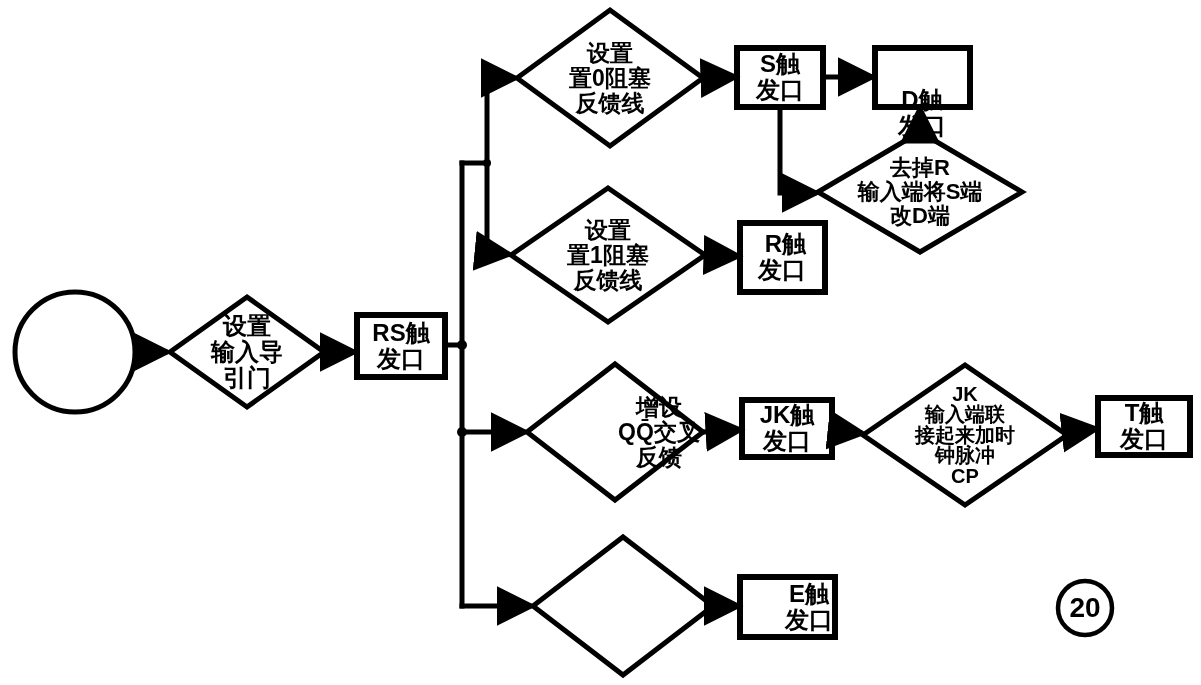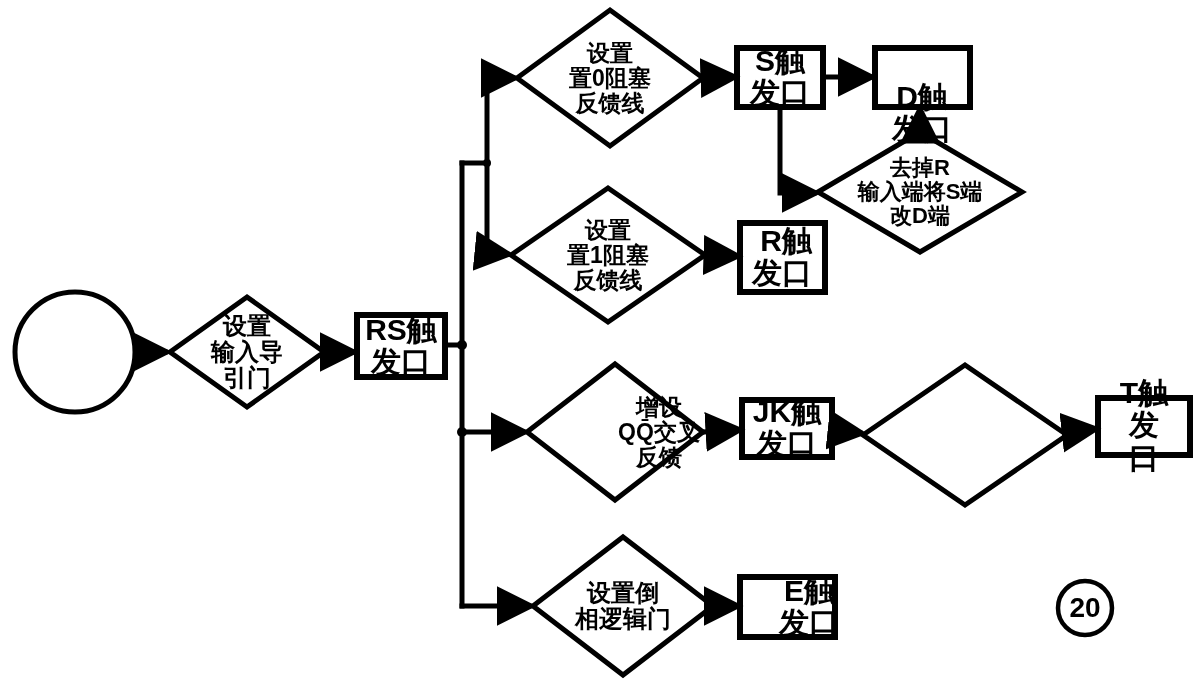--- a/index.html
+++ b/index.html
@@ -23,21 +23,21 @@
   .node-label {
     position: absolute;
     transform: translate(-50%, -50%);
     white-space: pre-line;
     text-align: center;
     color: #000000;
     font-weight: bold;
     line-height: 1.08;
     letter-spacing: 0px;
   }
-  .fs26 { font-size: 30px; }
+  .fs26 { font-size: 24px; }
   .fs24 { font-size: 24px; }
   .fs23 { font-size: 23px; }
   .fs22 { font-size: 22px; }
   .fs20 { font-size: 20px; line-height: 1.02; }
   .fs28 { font-size: 28px; }
 </style>
 </head>
 <body>
 
 <div id="canvas">
@@ -129,22 +129,25 @@
 置1阻塞
 反馈线</div>
   <div class="node-label fs26" style="left:782px; top:257px;text-align:right;">R触
 发口</div>
 
   <div class="node-label fs23" style="left:615px; top:432px;margin-left:44px;">增设
 QQ̄交叉
 反馈</div>
   <div class="node-label fs26" style="left:787px; top:428px;">JK触
 发口</div>
+  <div class="node-label fs20" style="left:965px; top:435px;">JK
+输入端联
+接起来加时
+钟脉冲
+CP</div>
   <div class="node-label fs26" style="left:1144px;top:426px;">T触
 发口</div>
 
-  <div class="node-label fs24" style="left:623px; top:606px;">设置倒
-相逻辑门</div>
   <div class="node-label fs26" style="left:809px; top:607px;">E触
 发口</div>
 
   <div class="node-label fs28" style="left:1085px;top:608px;">20</div>
 </div>
 
 </body></html>

